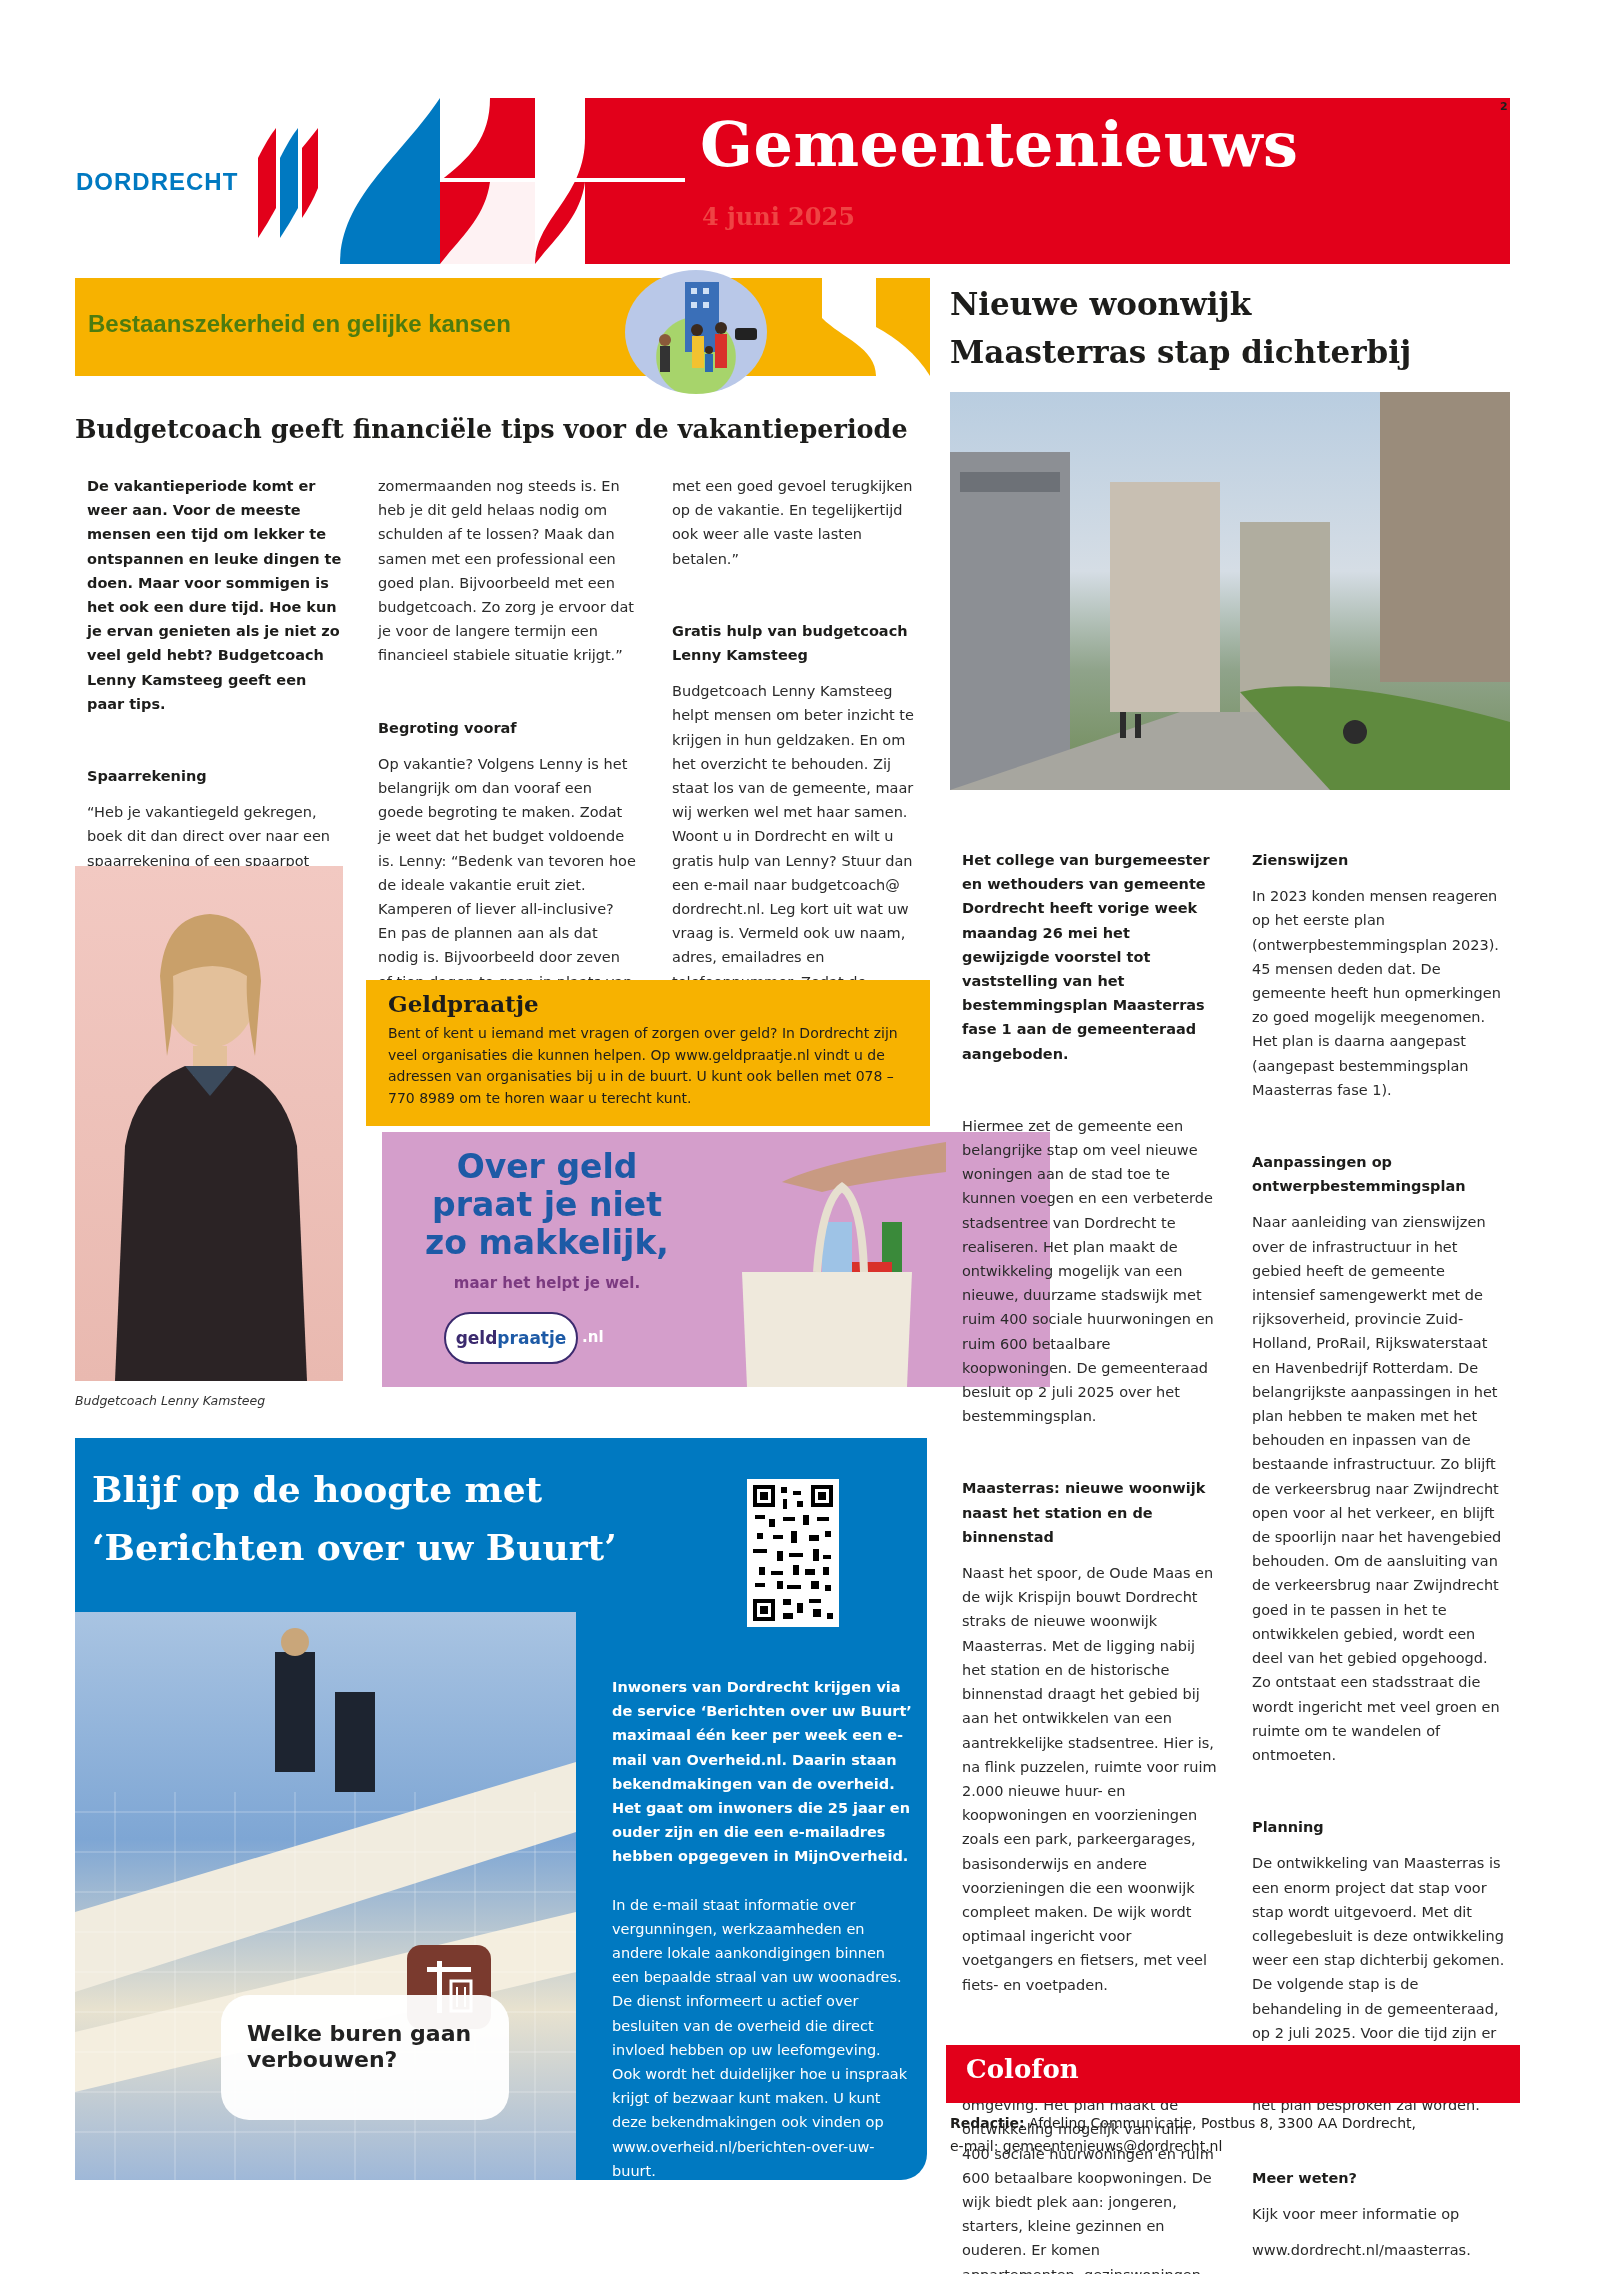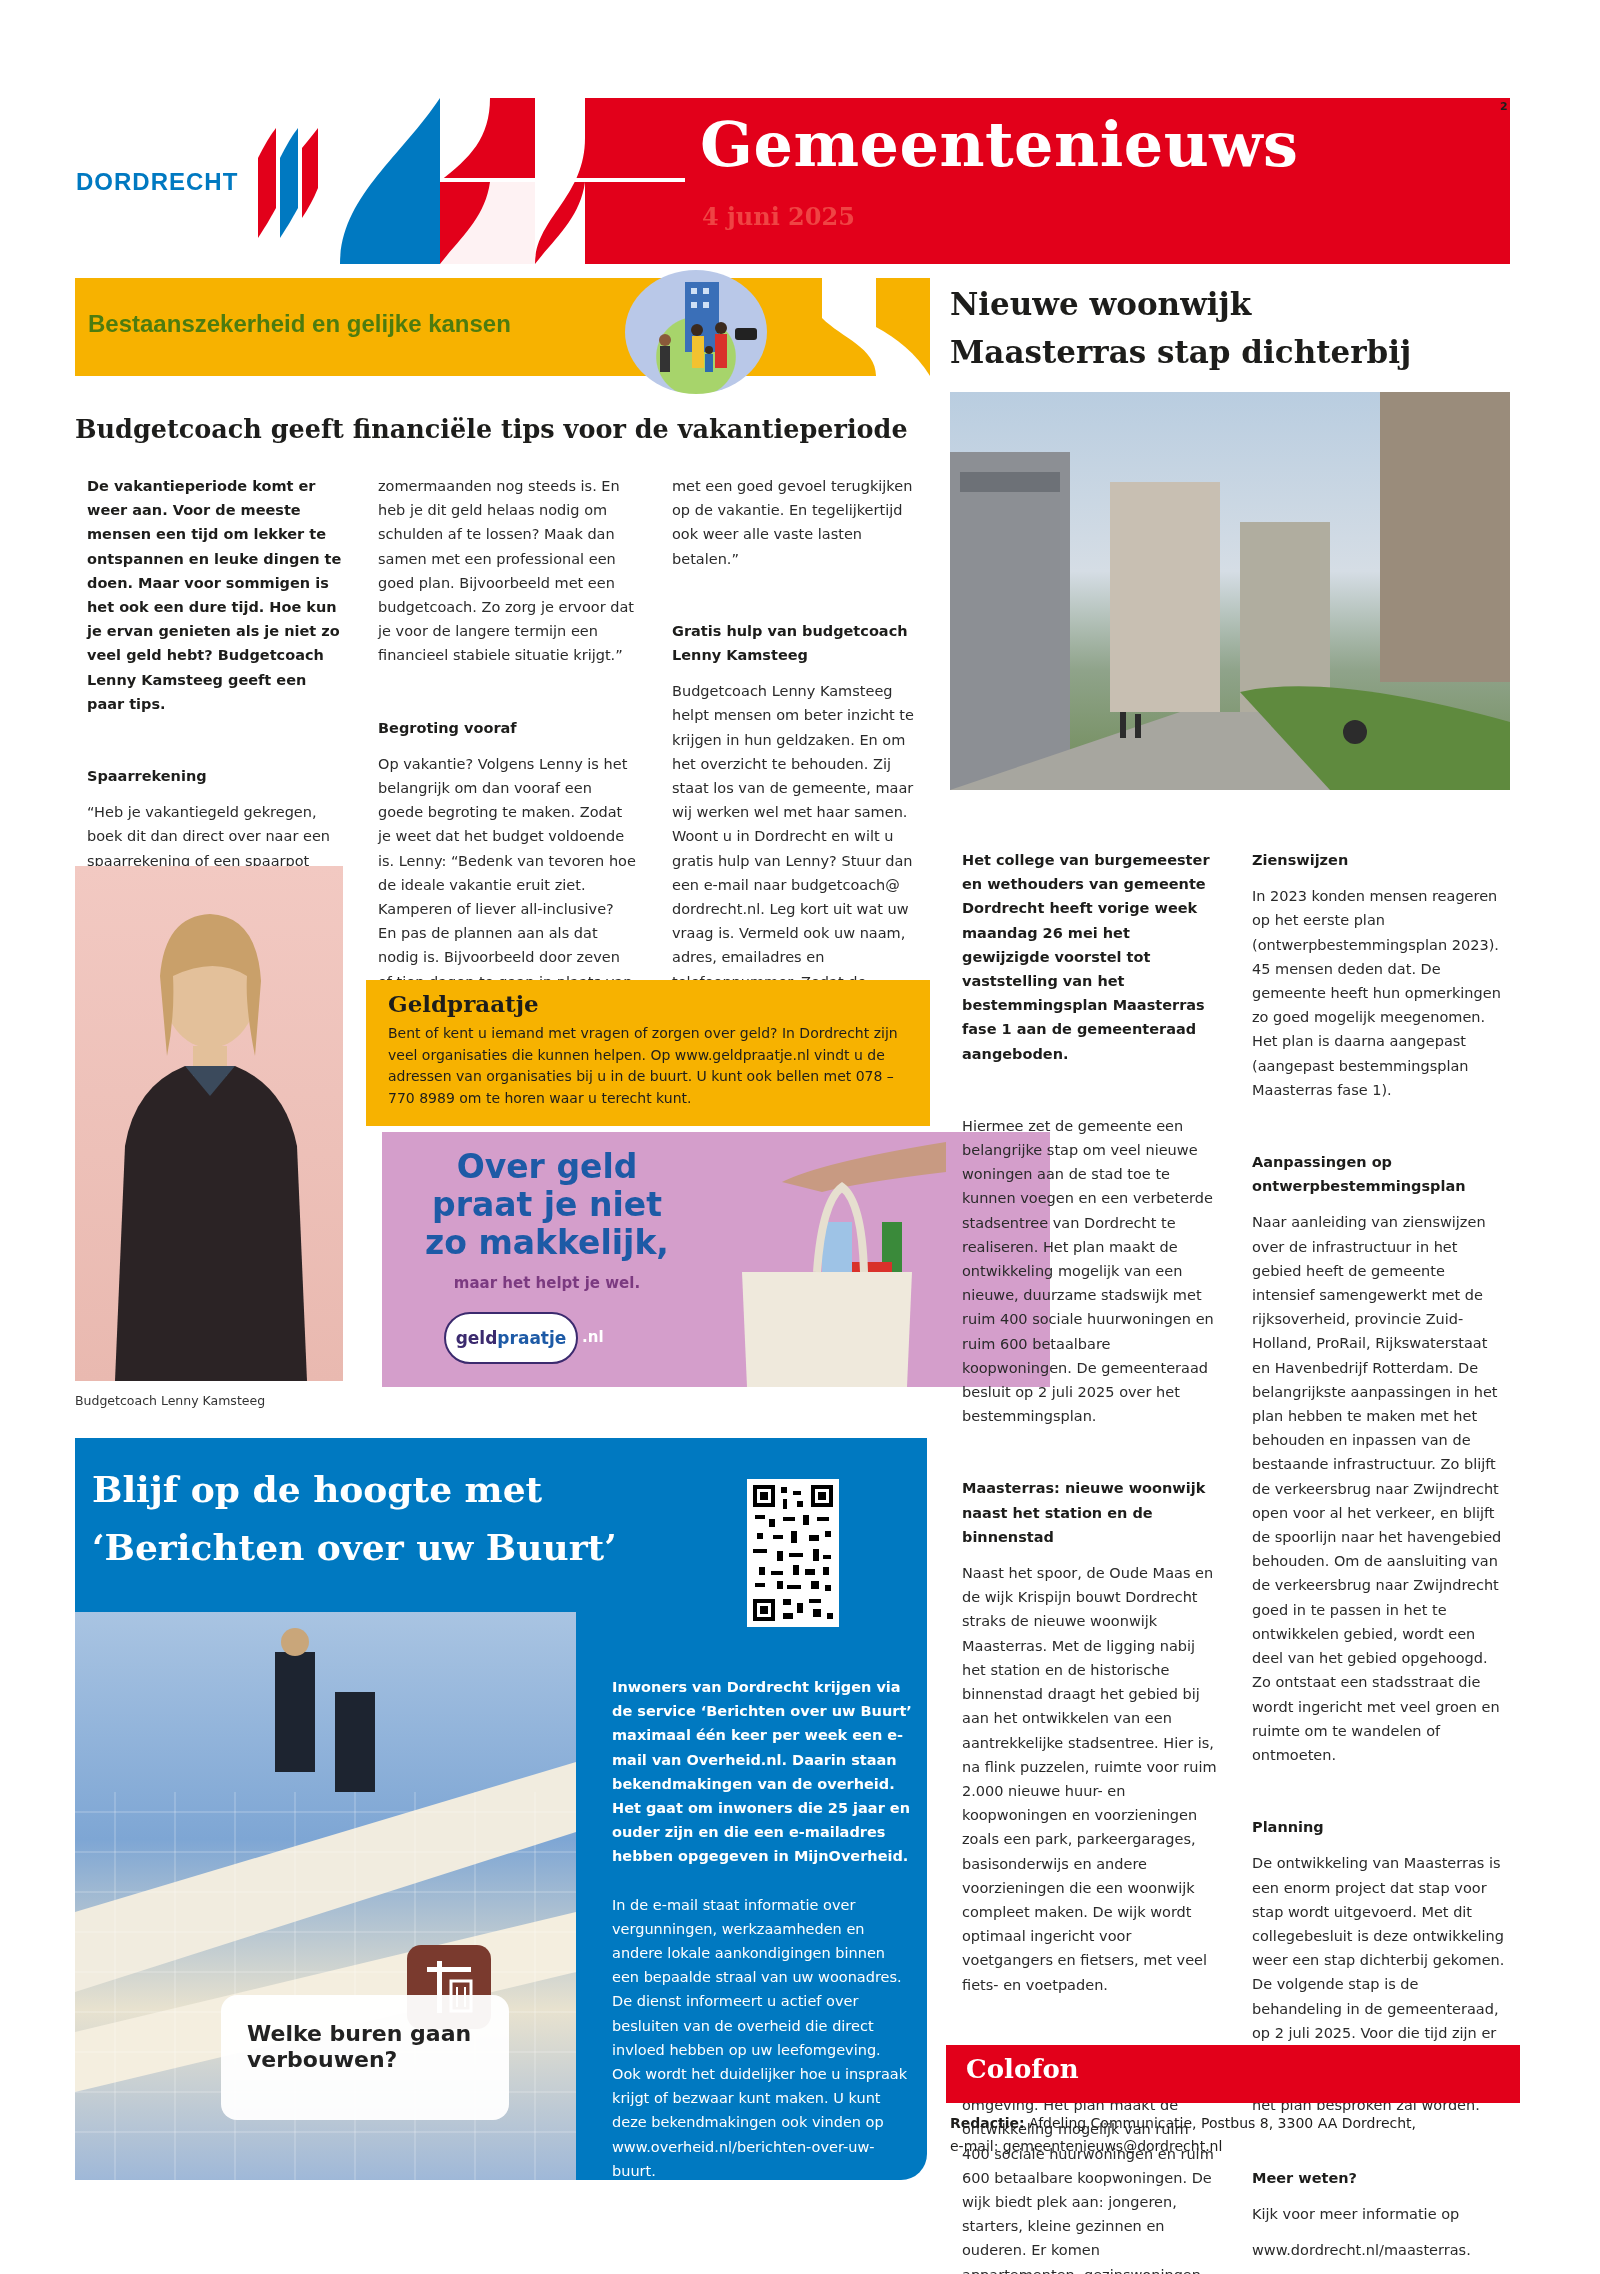--- a/index.html
+++ b/index.html
@@ -26,21 +26,21 @@
   #section-illustration{left:625px;top:270px;width:142px;height:124px;border-radius:50%;overflow:hidden;background:radial-gradient(circle at 50% 70%,#a7d46b 0 35%,#b9c8e8 36%)}
 
   #article-title{left:75px;top:414px;font-size:25.5px;color:#1d1d1b}
 
   
   #col1{left:75px;top:462px;width:280px}
   #col2{left:366px;top:462px;width:282px}
   #col3{left:660px;top:462px;width:280px}
 
   #portrait{left:75px;top:866px;width:268px;height:515px;background:linear-gradient(180deg,#f2c9c2 0%,#e9b9b0 100%);overflow:hidden}
-  #caption{left:75px;top:1393px;font-size:12.5px;color:#333}
+  #caption{left:75px;top:1393px;font-size:12.5px;font-style:italic;color:#333}
 
   #geld-box{left:366px;top:980px;width:564px;height:146px;background:#f7b200;padding:10px 22px}
   #geld-title{font-size:23px;color:#1d1d1b;margin-bottom:6px}
   #geld-text{font-size:14px;line-height:21.5px;color:#1d1d1b}
 
   #geld-ad{left:382px;top:1132px;width:668px;height:255px;background:#d49ecb;overflow:hidden}
   .ad-line{position:absolute;left:0;width:330px;text-align:center;font-family:"DejaVu Sans",sans-serif;font-weight:bold;color:#1d5aa6}
 
   
   #right-title{left:950px;top:280px;font-size:31px;line-height:48px;color:#1d1d1b}
@@ -293,21 +293,21 @@
   </svg>
   <div class="abs" style="left:332px;top:333px;width:84px;height:84px;background:#7a3a2e;border-radius:14px">
     <svg width="84" height="84">
         <rect x="20" y="22" width="44" height="5" fill="#fff"></rect>
         <rect x="30" y="16" width="5" height="52" fill="#fff"></rect>
         <rect x="44" y="36" width="20" height="30" fill="none" stroke="#fff" stroke-width="3"></rect>
         <line x1="50" y1="42" x2="50" y2="62" stroke="#fff" stroke-width="2"></line>
         <line x1="58" y1="42" x2="58" y2="62" stroke="#fff" stroke-width="2"></line>
       </svg>
   </div>
-  <div class="abs" style="left:146px;top:383px;width:288px;height:125px;background:rgba(255,255,255,0.95);border-radius:16px;padding:26px 26px;font-family:'DejaVu Sans',sans-serif;font-weight:bold;font-size:22px;line-height:26px;color:#222">Welke buren gaan verbouwen?</div>
+  <div class="abs" style="left:146px;top:383px;width:288px;height:125px;background:rgba(255,255,255,0.95);border-radius:28px;padding:26px 26px;font-family:'DejaVu Sans',sans-serif;font-weight:bold;font-size:22px;line-height:26px;color:#222">Welke buren gaan verbouwen?</div>
 </div>
 <div class="abs" id="blue-text">
   <p class="lead">Inwoners van Dordrecht krijgen via de service ‘Berichten over uw Buurt’ maximaal één keer per week een e-mail van Overheid.nl. Daarin staan bekendmakingen van de overheid. Het gaat om inwoners die 25 jaar en ouder zijn en die een e-mailadres hebben opgegeven in MijnOverheid.</p>
   <div style="height:24px"></div>
   <p>In de e-mail staat informatie over vergunningen, werkzaamheden en andere lokale aankondigingen binnen een bepaalde straal van uw woonadres. De dienst informeert u actief over besluiten van de overheid die direct invloed hebben op uw leefomgeving. Ook wordt het duidelijker hoe u inspraak krijgt of bezwaar kunt maken. U kunt deze bekendmakingen ook vinden op www.overheid.nl/berichten-over-uw-buurt.</p>
 </div>
 
 <div class="abs" id="colofon-bar"></div>
 <div class="abs serifb" id="colofon-title">Colofon</div>
 <div class="abs" id="colofon-text">

